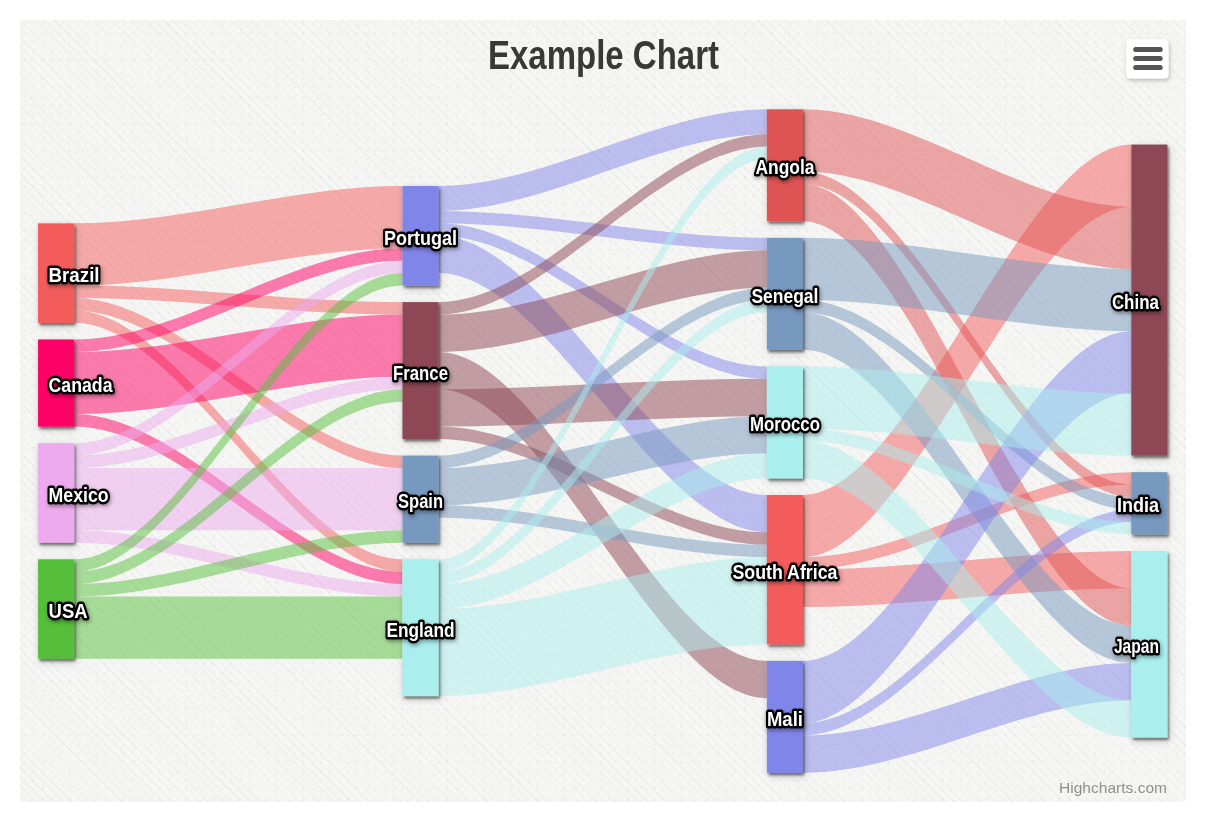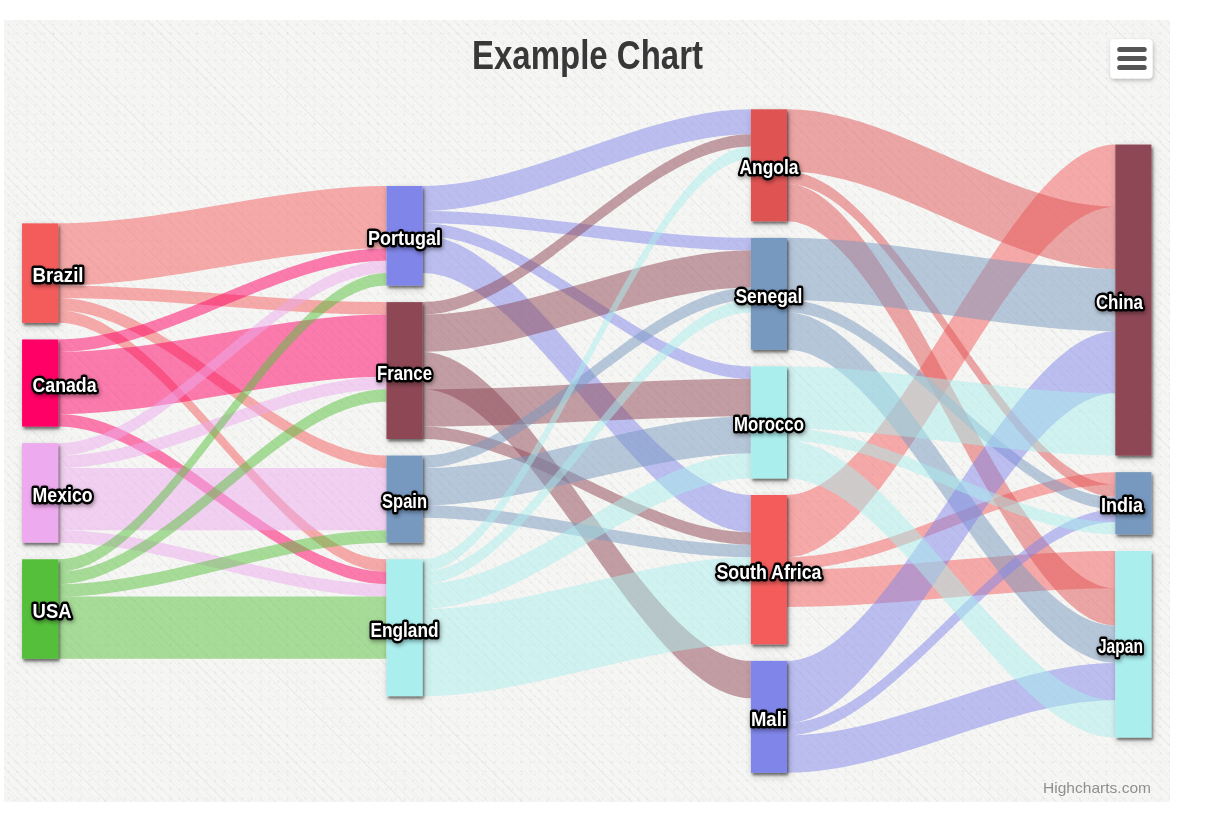--- a/index.html
+++ b/index.html
@@ -1,17 +1,17 @@
 <!DOCTYPE html>
 <html><head>
 <meta charset="utf-8">
 <style>
 html, body { margin:0; padding:0; background:#ffffff; width:1208px; height:828px; overflow:hidden; }
 .chart {
-  position:absolute; left:4px; top:20px; width:1166px; height:782px;
+  position:absolute; left:20px; top:20px; width:1166px; height:782px;
   background:
     radial-gradient(rgba(100,100,100,0.055) 1px, transparent 1.3px),
     radial-gradient(rgba(100,100,100,0.04) 1px, transparent 1.3px),
     repeating-linear-gradient(45deg, rgba(110,110,110,0.04) 0px, rgba(110,110,110,0.04) 1px, transparent 1px, transparent 6px),
     repeating-linear-gradient(45deg, rgba(110,110,110,0.035) 0px, rgba(110,110,110,0.035) 1px, transparent 1px, transparent 7px),
     #f6f6f4;
   background-size: 9px 9px, 13px 13px, auto, auto, auto;
   background-position: 0 0, 4px 7px, 0 0, 3px 0;
 }
 .nlabel {

